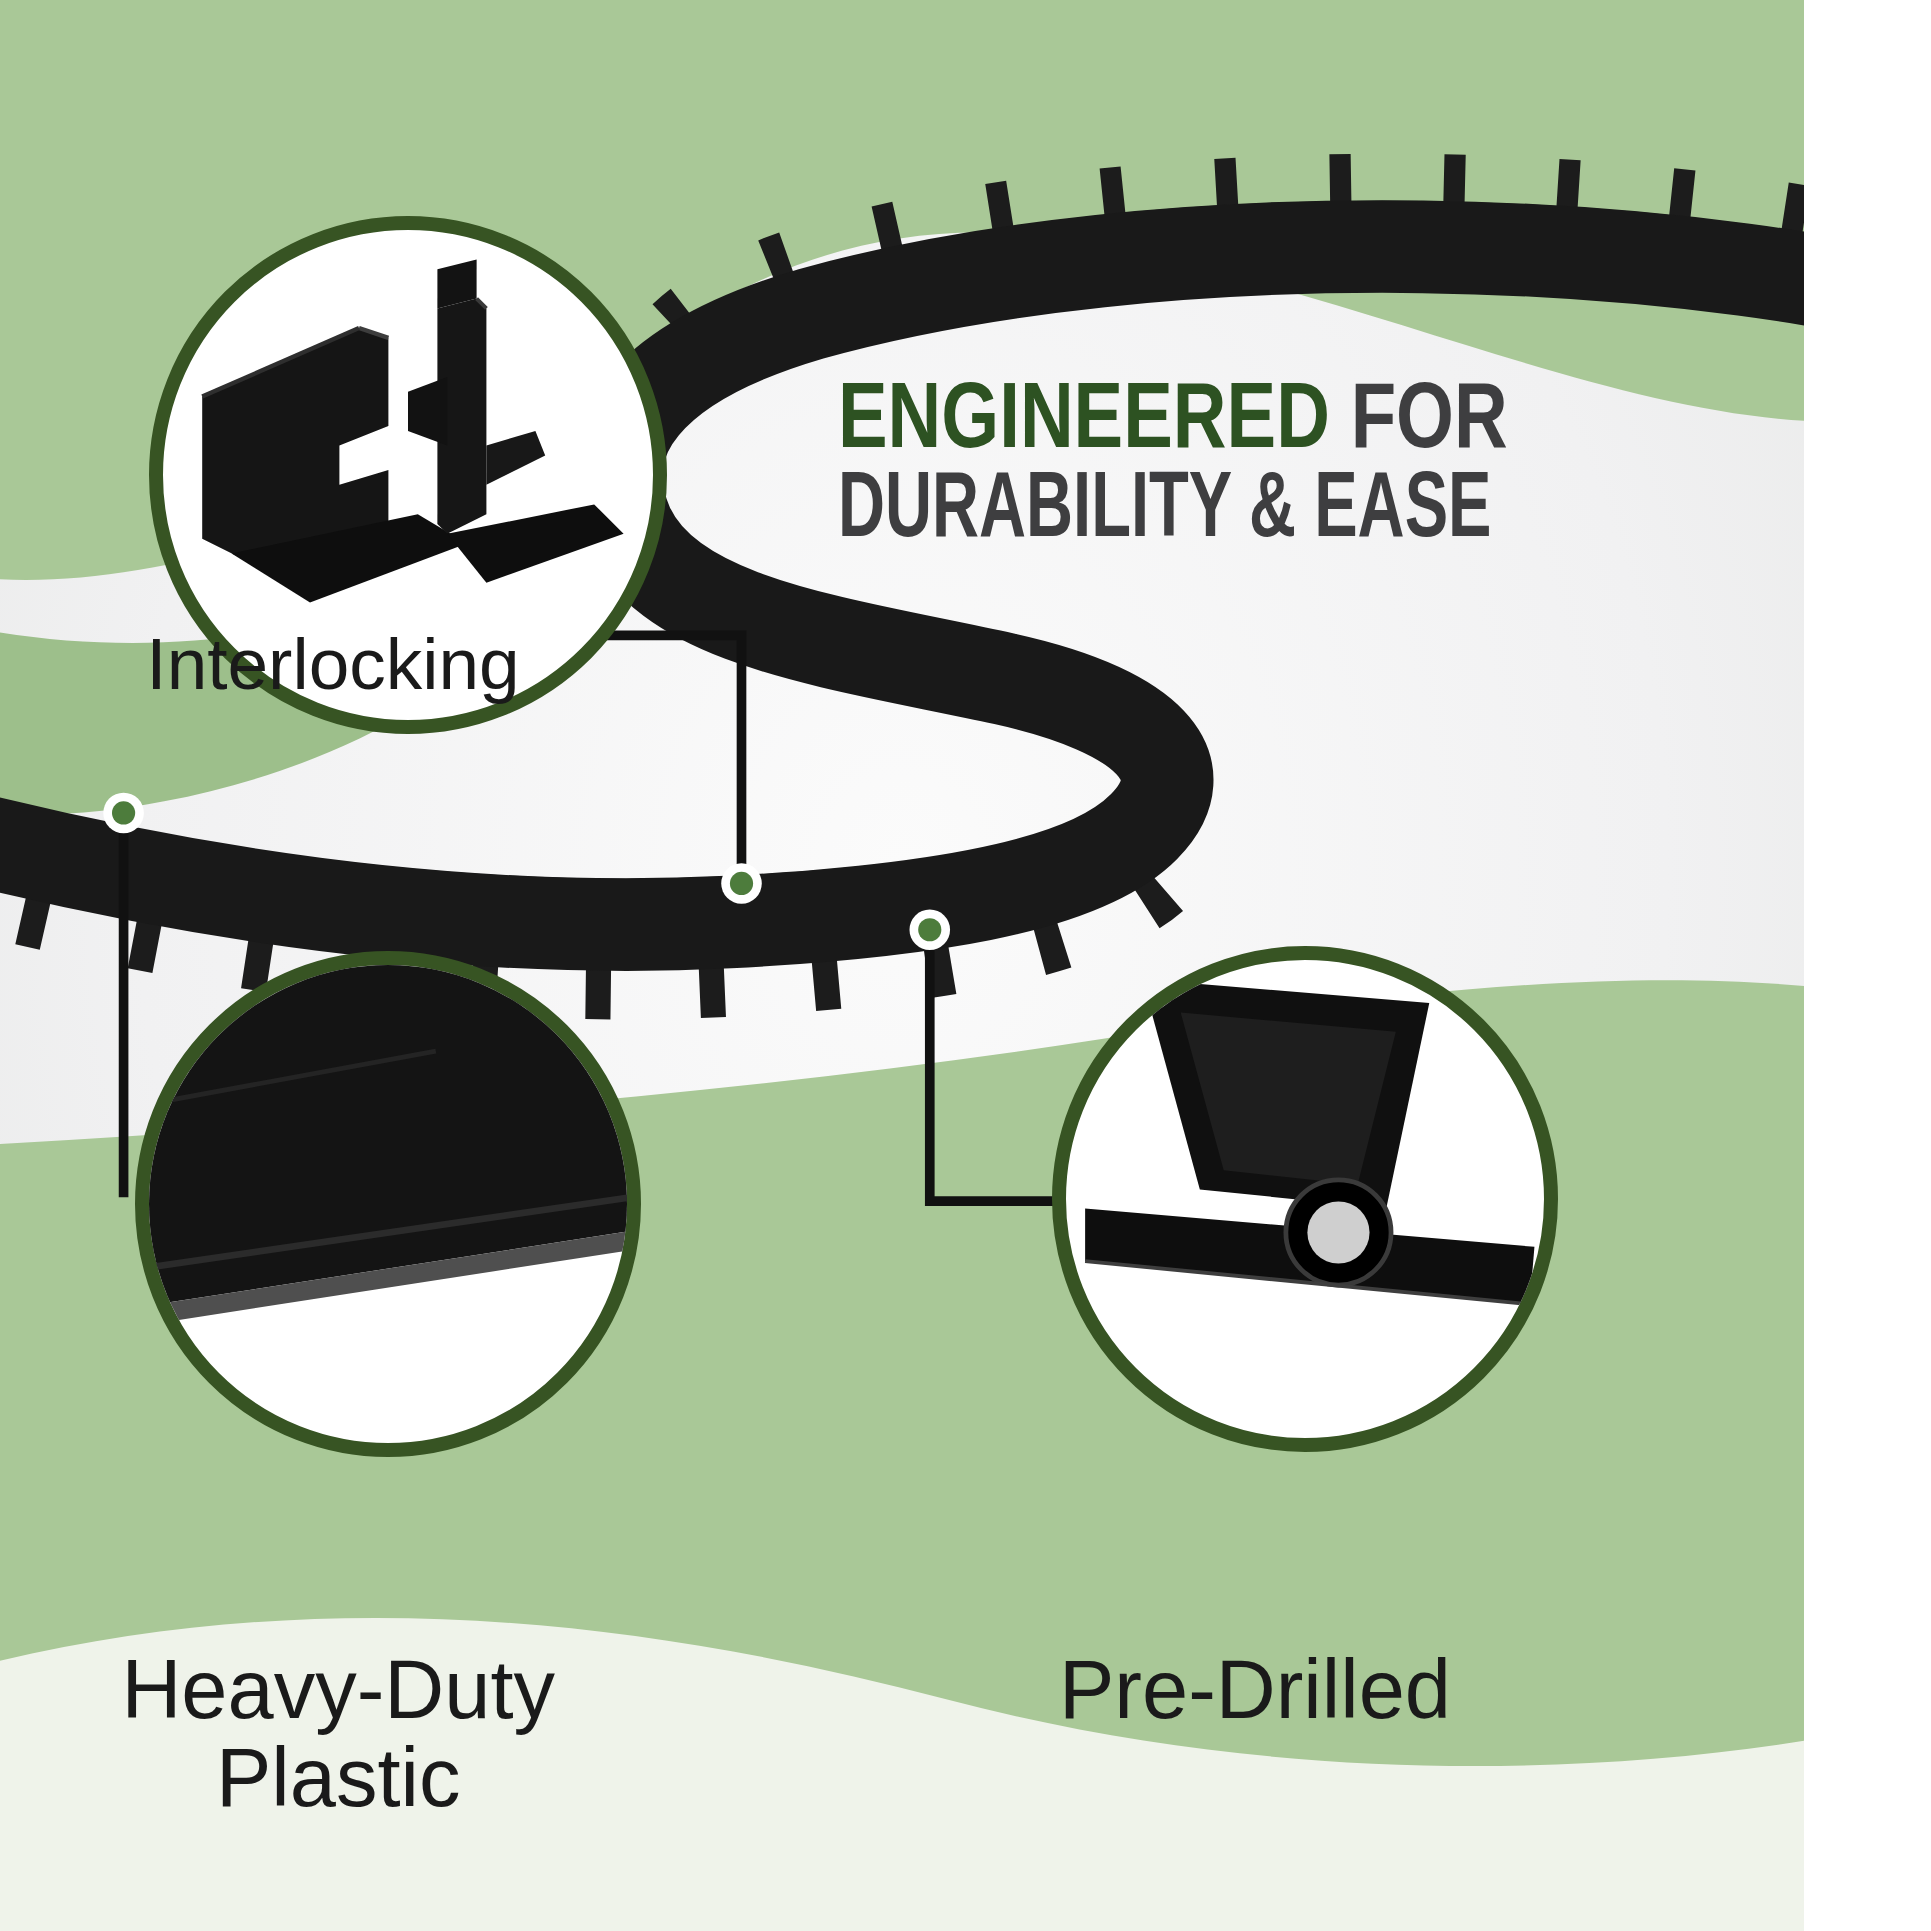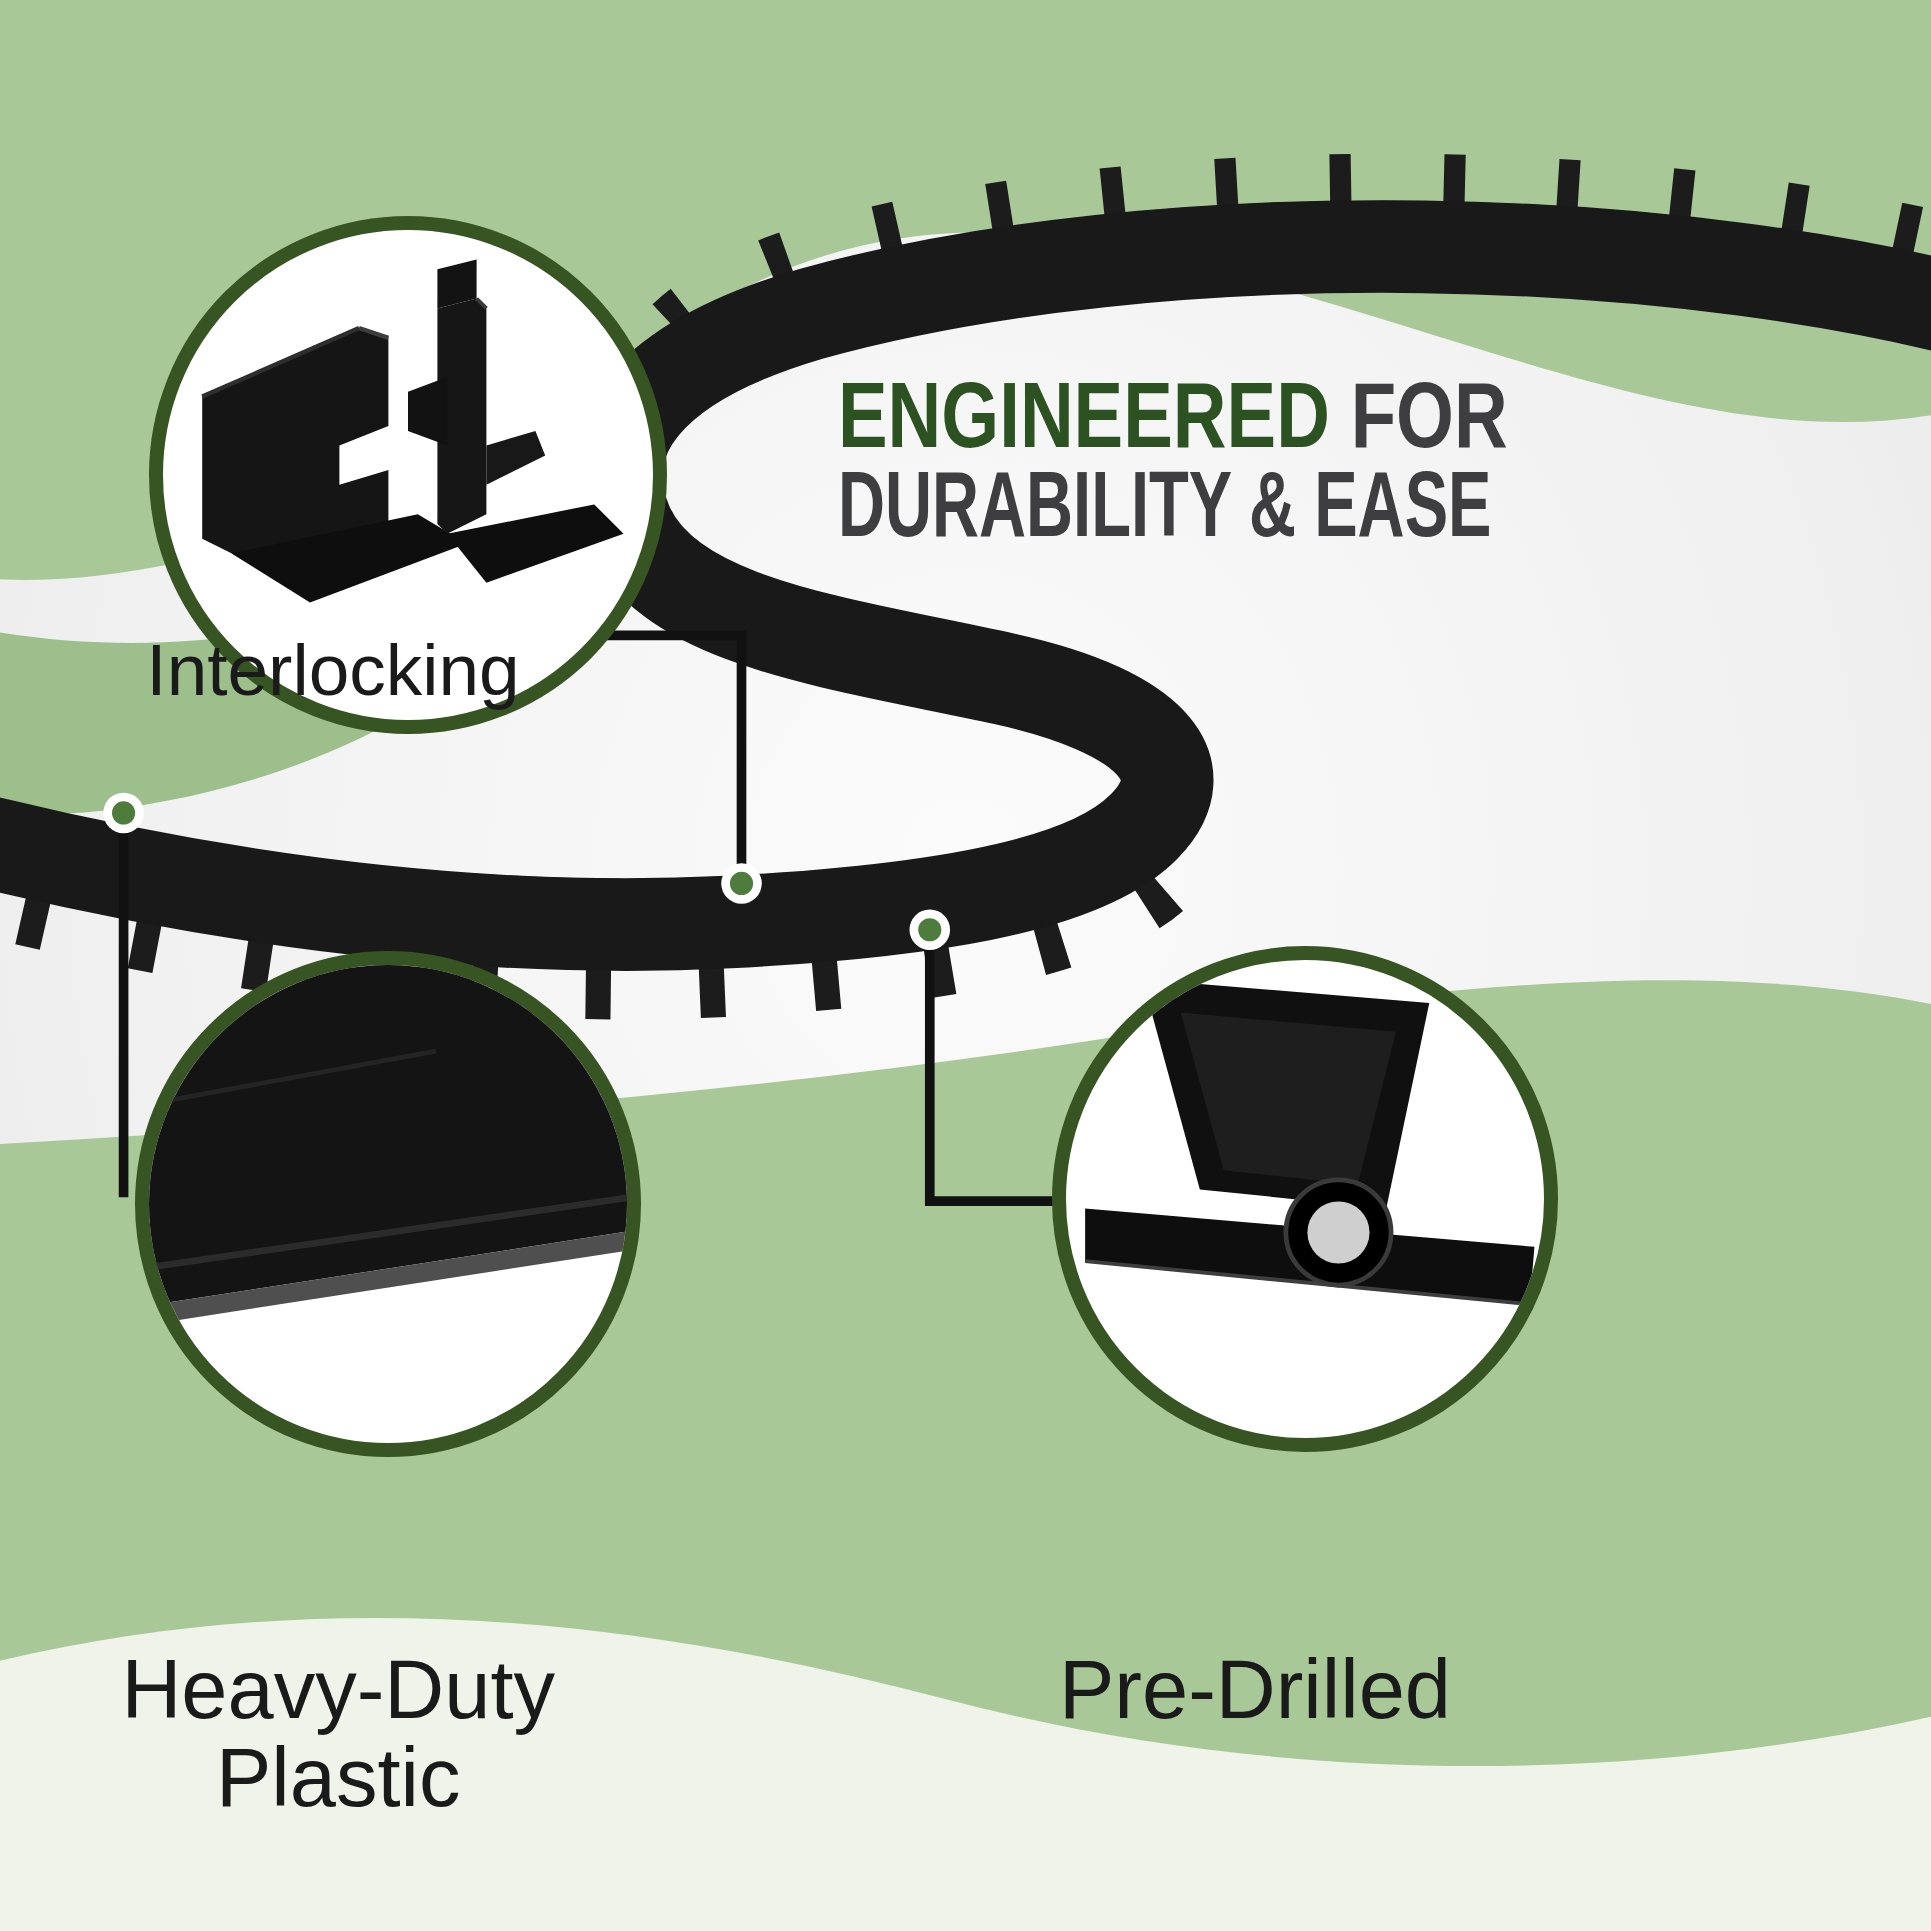--- a/index.html
+++ b/index.html
@@ -1,19 +1,20 @@
 <!DOCTYPE html>
 <html style="--background-green: #a9c897; --background-green-dark: #9dbf8b; --background-light: #eff3ea; --headline-green: #2d5222; --headline-dark: #3e3e40; --label-text: #1a1a1a; --circle-border: #375423; --marker-green: #4d7c3c; --product-black: #191919; --connector-black: #111111;"><head>
 <meta charset="utf-8">
 <style>
   html,body{margin:0;padding:0;}
   .stage{
-    position:relative;width:1931px;height:1931px;overflow:hidden;
+    position:relative;width:1789px;height:1931px;overflow:hidden;
     font-family:"Liberation Sans",sans-serif;
     background:radial-gradient(ellipse at 50% 45%, #fbfbfb 0%, #f1f1f2 60%, #e6e7e6 100%);
+    padding-left:15px;
   }
   .stage svg{position:absolute;left:0;top:0;}
 
   
   .bg-green{fill:var(--background-green,#a9c897);}
   .bg-green-dark{fill:var(--background-green-dark,#9dbf8b);}
   .bg-light{fill:var(--background-light,#f0f3ec);}
 
   
   .band{stroke:var(--product-black,#191919);fill:none;}
@@ -40,21 +41,21 @@
   .headline{position:absolute;left:838px;top:369px;font-weight:800;line-height:1.0;white-space:nowrap;}
   .hl-line{transform-origin:0 0;}
   .hl-line1{font-size:93px;transform:scaleX(0.80);}
   .hl-line2{font-size:93px;transform:scaleX(0.70);margin-top:-3.9px;}
   .hl-green{color:var(--headline-green,#2d5222);}
   .hl-dark{color:var(--headline-dark,#3e3e40);}
 
   
   .label{position:absolute;text-align:center;color:var(--label-text,#1a1a1a);font-weight:400;}
   .lab-line{display:block;}
-  .l1{left:14.5px;top:626px;width:637px;font-size:73px;line-height:1.04;margin-top:6px;}
+  .l1{left:14.5px;top:626px;width:637px;font-size:73px;line-height:1.04;}
   .l2{left:9.7px;top:1646px;width:657px;font-size:83px;line-height:1.06;}
   .l3{left:917px;top:1646px;width:676px;font-size:83px;line-height:1.06;}
 </style>
 </head>
 <body>
 
 <div class="stage">
 
   <svg width="1931" height="1931" viewBox="0 0 2000 2000" aria-hidden="true">
     <path class="bg-green" d="M0,0 H2000 V430 C1750,470 1500,330 1150,255 C950,215 800,260 640,380 C470,505 200,610 0,600 Z"></path>

